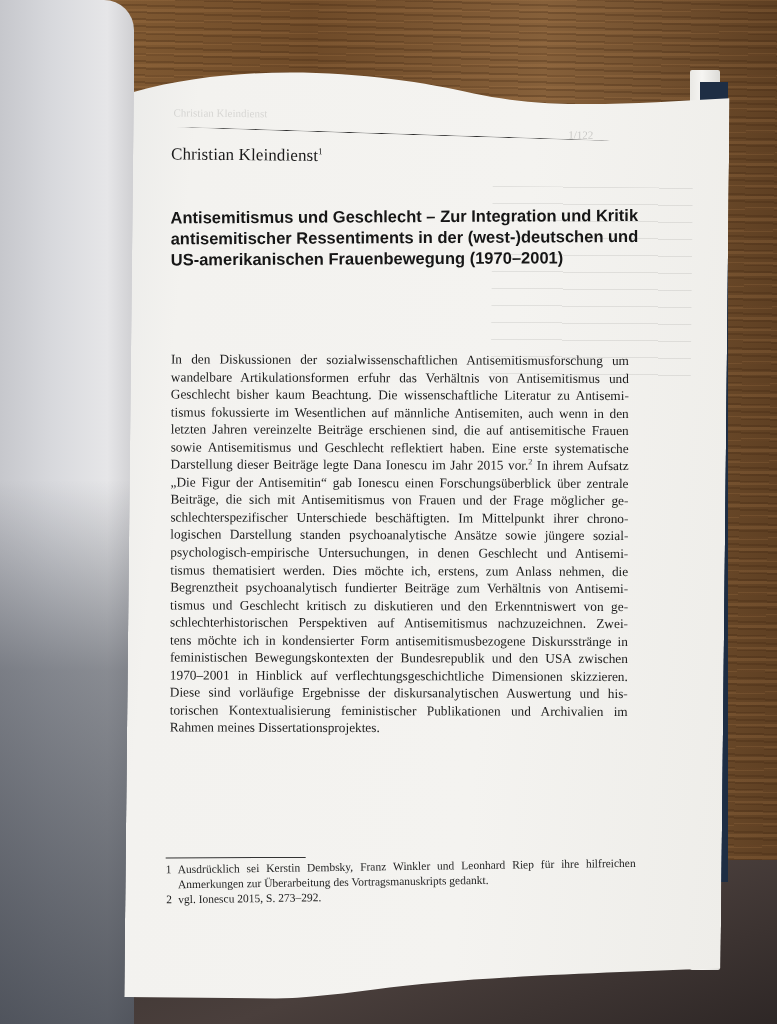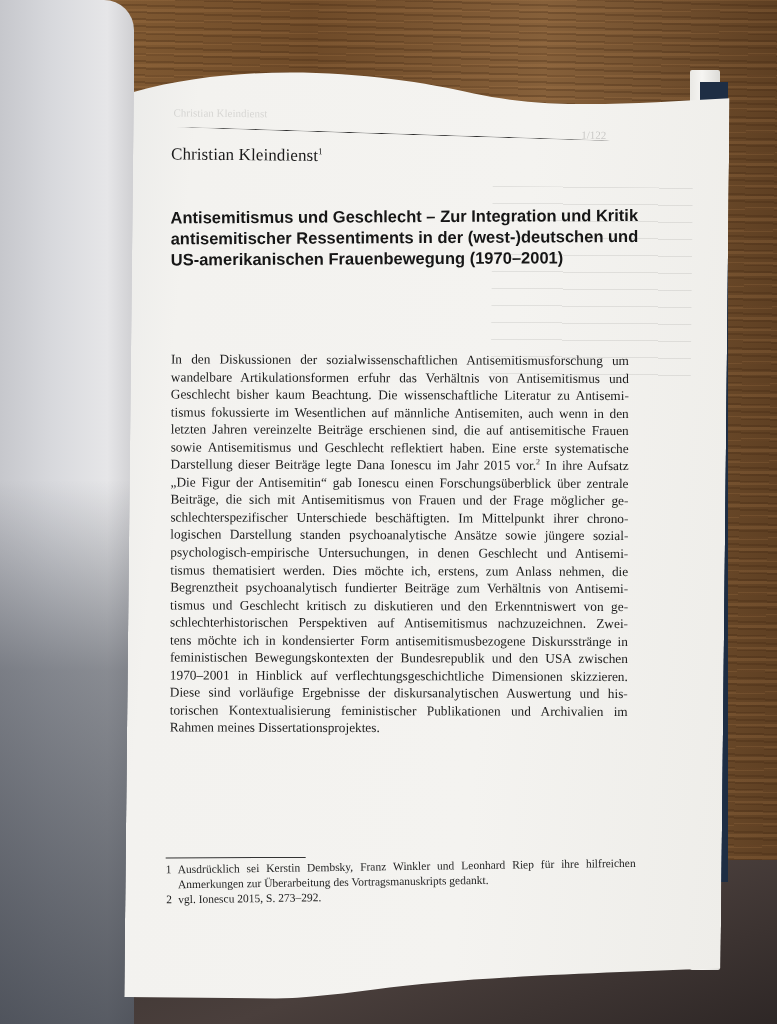--- a/index.html
+++ b/index.html
@@ -48,21 +48,21 @@
       position: absolute; left: 40px; top: 44px; font-size: 11px; color: rgba(0,0,0,0.12);
     }
     .head-rule {
       position: absolute; left: 38px; top: 64px; width: 440px; height: 0;
       border-top: 1.5px solid #2a2a2a;
       border-radius: 50%;
       transform: rotate(1.2deg);
       transform-origin: 0 0;
     }
     .page-num-ghost {
-      position: absolute; left: 435px; top: 62px; font-size: 11px; color: rgba(0,0,0,0.18); margin-left: 13px;
+      position: absolute; left: 435px; top: 62px; font-size: 11px; color: rgba(0,0,0,0.18);
     }
     .author {
       position: absolute; left: 38px; top: 82px;
       font-size: 17px; color: #1b1b1b; letter-spacing: 0.1px;
     }
     .author sup { font-size: 9px; vertical-align: super; }
     .title {
       position: absolute; left: 38px; top: 145px; width: 460px;
       font-family: "Liberation Sans", sans-serif; font-weight: bold;
       font-size: 16.5px; line-height: 21px; color: #161616;
@@ -126,21 +126,21 @@
     <span class="line last">US-amerikanischen Frauenbewegung (1970–2001)</span>
   </div>
 
   <div class="body-text">
     <span class="line">In den Diskussionen der sozialwissenschaftlichen Antisemitismusforschung um</span>
     <span class="line">wandelbare Artikulationsformen erfuhr das Verhältnis von Antisemitismus und</span>
     <span class="line">Geschlecht bisher kaum Beachtung. Die wissenschaftliche Literatur zu Antisemi-</span>
     <span class="line">tismus fokussierte im Wesentlichen auf männliche Antisemiten, auch wenn in den</span>
     <span class="line">letzten Jahren vereinzelte Beiträge erschienen sind, die auf antisemitische Frauen</span>
     <span class="line">sowie Antisemitismus und Geschlecht reflektiert haben. Eine erste systematische</span>
-    <span class="line"><span>Darstellung dieser Beiträge legte Dana Ionescu im Jahr 2015 vor.</span><sup>2</sup><span> In ihre Aufsatz</span></span>
+    <span class="line"><span>Darstellung dieser Beiträge legte Dana Ionescu im Jahr 2015 vor.</span><sup>2</sup><span> In ihrem Aufsatz</span></span>
     <span class="line">„Die Figur der Antisemitin“ gab Ionescu einen Forschungsüberblick über zentrale</span>
     <span class="line">Beiträge, die sich mit Antisemitismus von Frauen und der Frage möglicher ge-</span>
     <span class="line">schlechterspezifischer Unterschiede beschäftigten. Im Mittelpunkt ihrer chrono-</span>
     <span class="line">logischen Darstellung standen psychoanalytische Ansätze sowie jüngere sozial-</span>
     <span class="line">psychologisch-empirische Untersuchungen, in denen Geschlecht und Antisemi-</span>
     <span class="line">tismus thematisiert werden. Dies möchte ich, erstens, zum Anlass nehmen, die</span>
     <span class="line">Begrenztheit psychoanalytisch fundierter Beiträge zum Verhältnis von Antisemi-</span>
     <span class="line">tismus und Geschlecht kritisch zu diskutieren und den Erkenntniswert von ge-</span>
     <span class="line">schlechterhistorischen Perspektiven auf Antisemitismus nachzuzeichnen. Zwei-</span>
     <span class="line">tens möchte ich in kondensierter Form antisemitismusbezogene Diskursstränge in</span>

